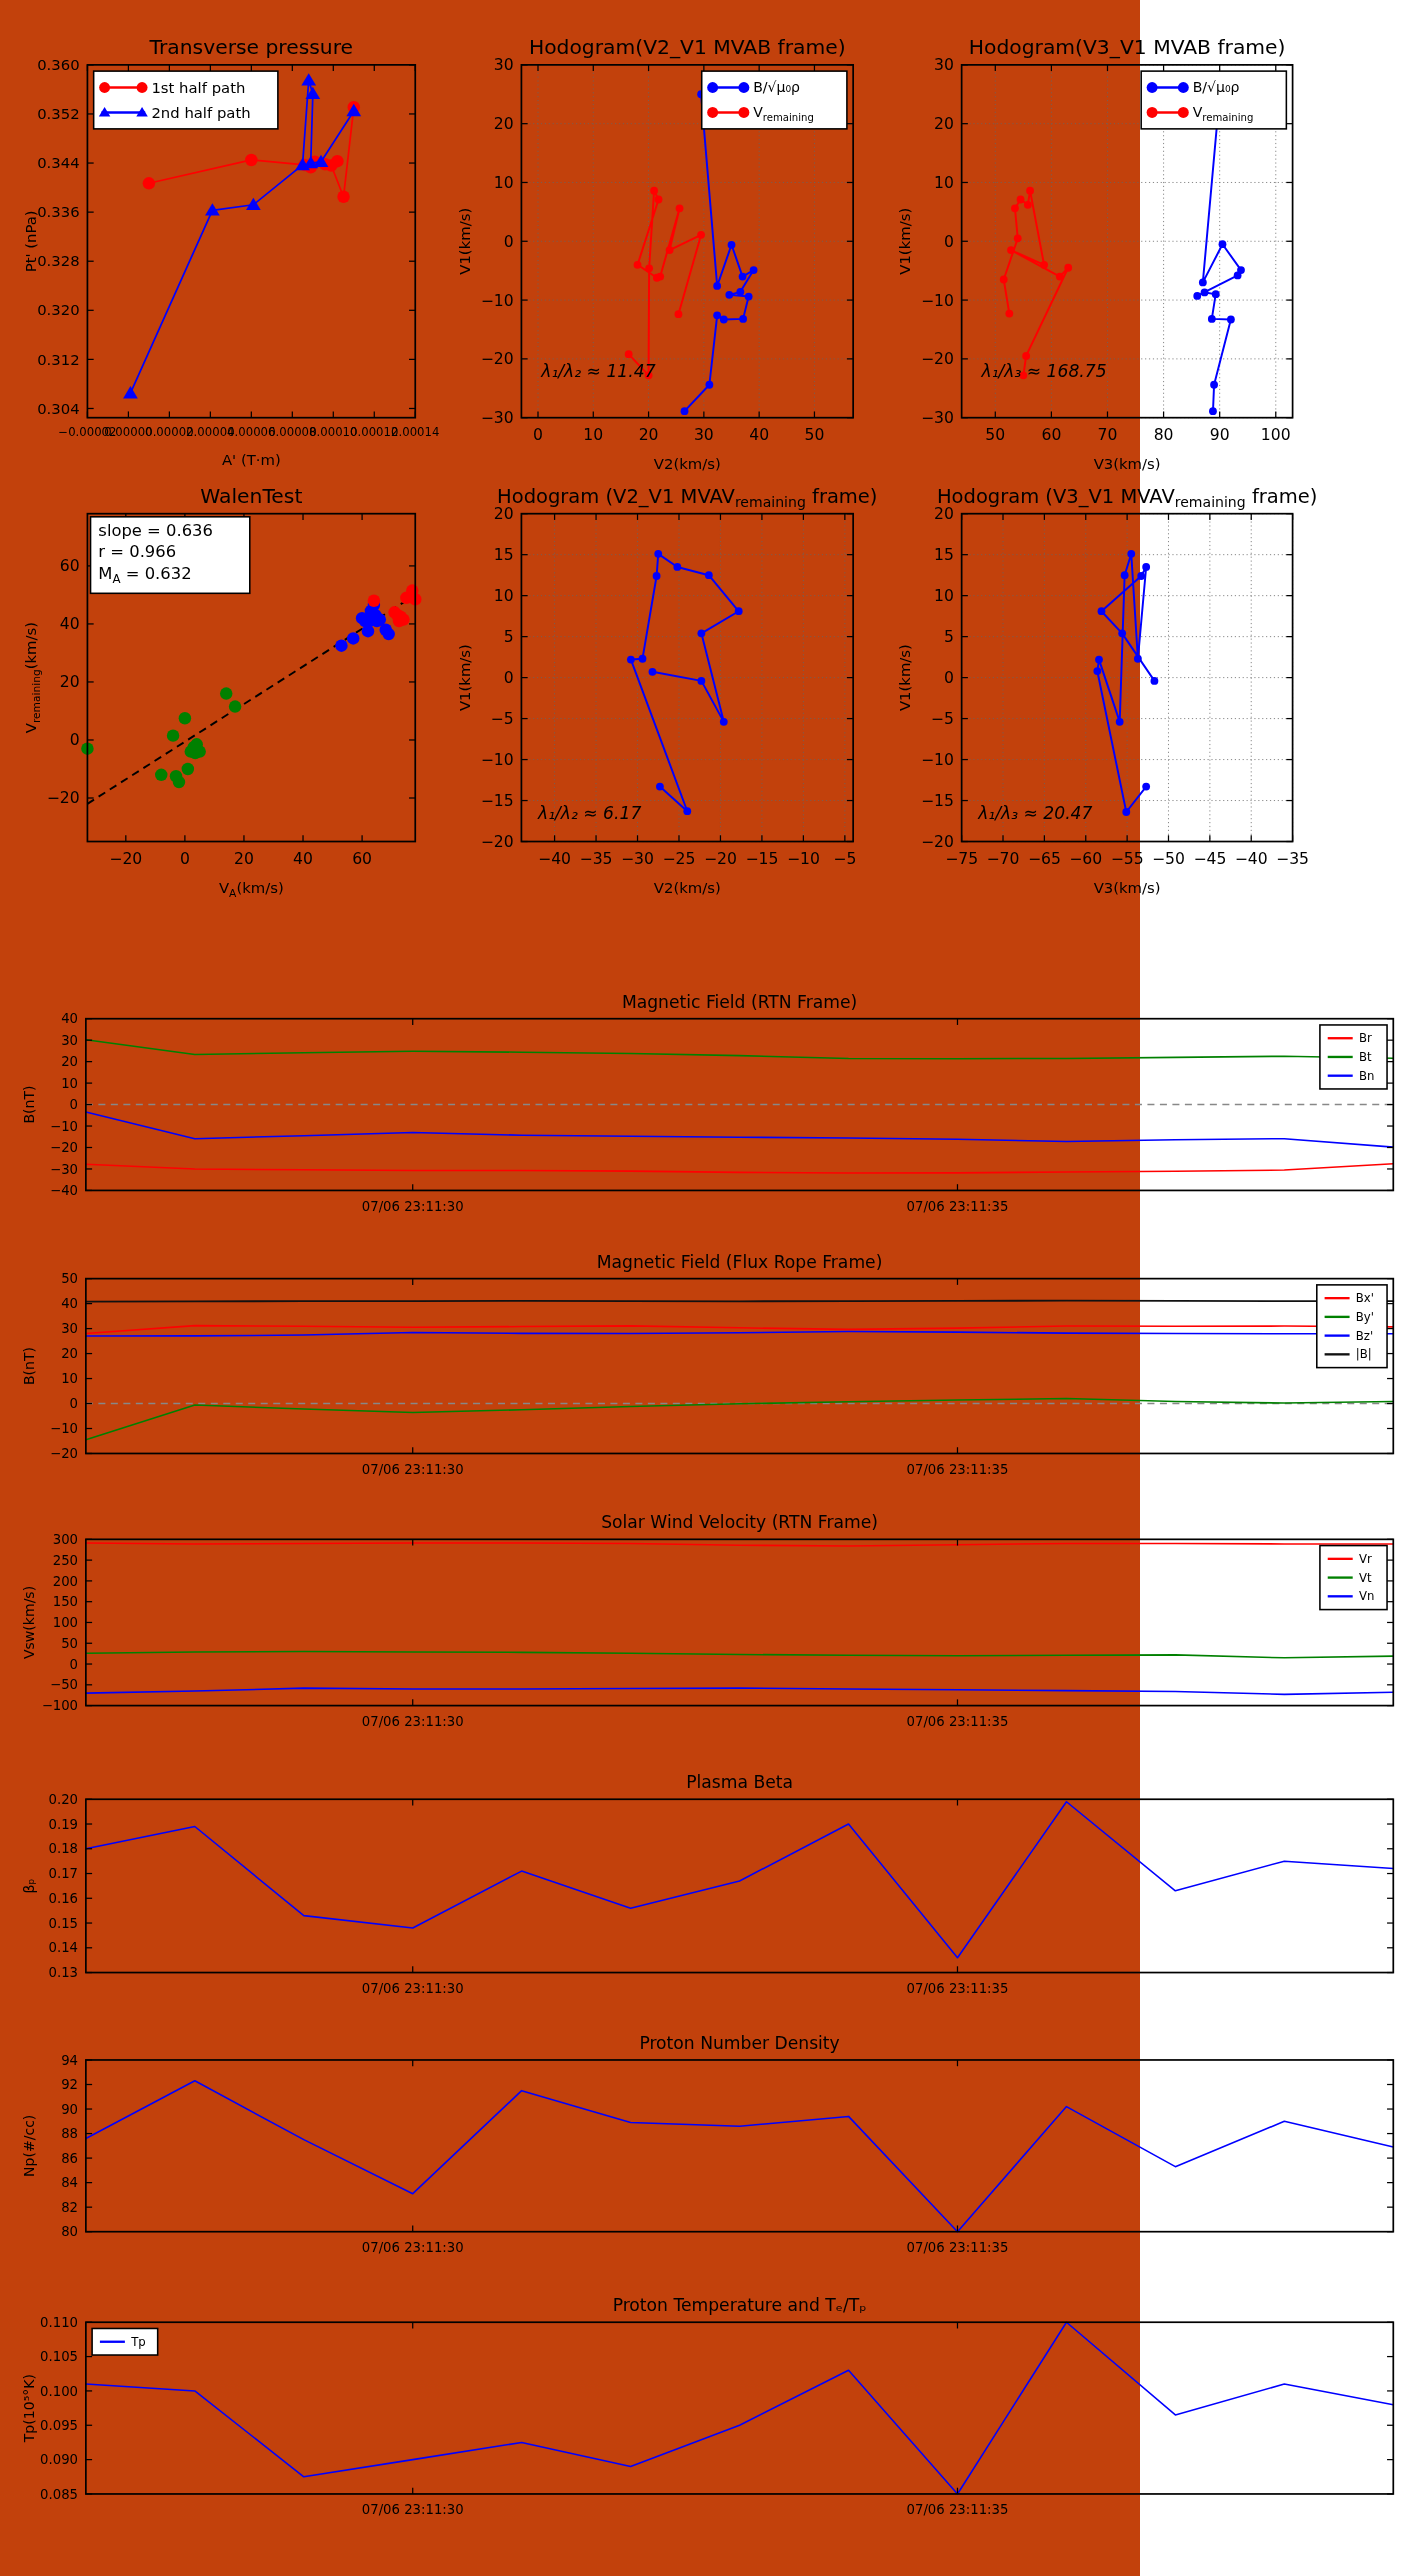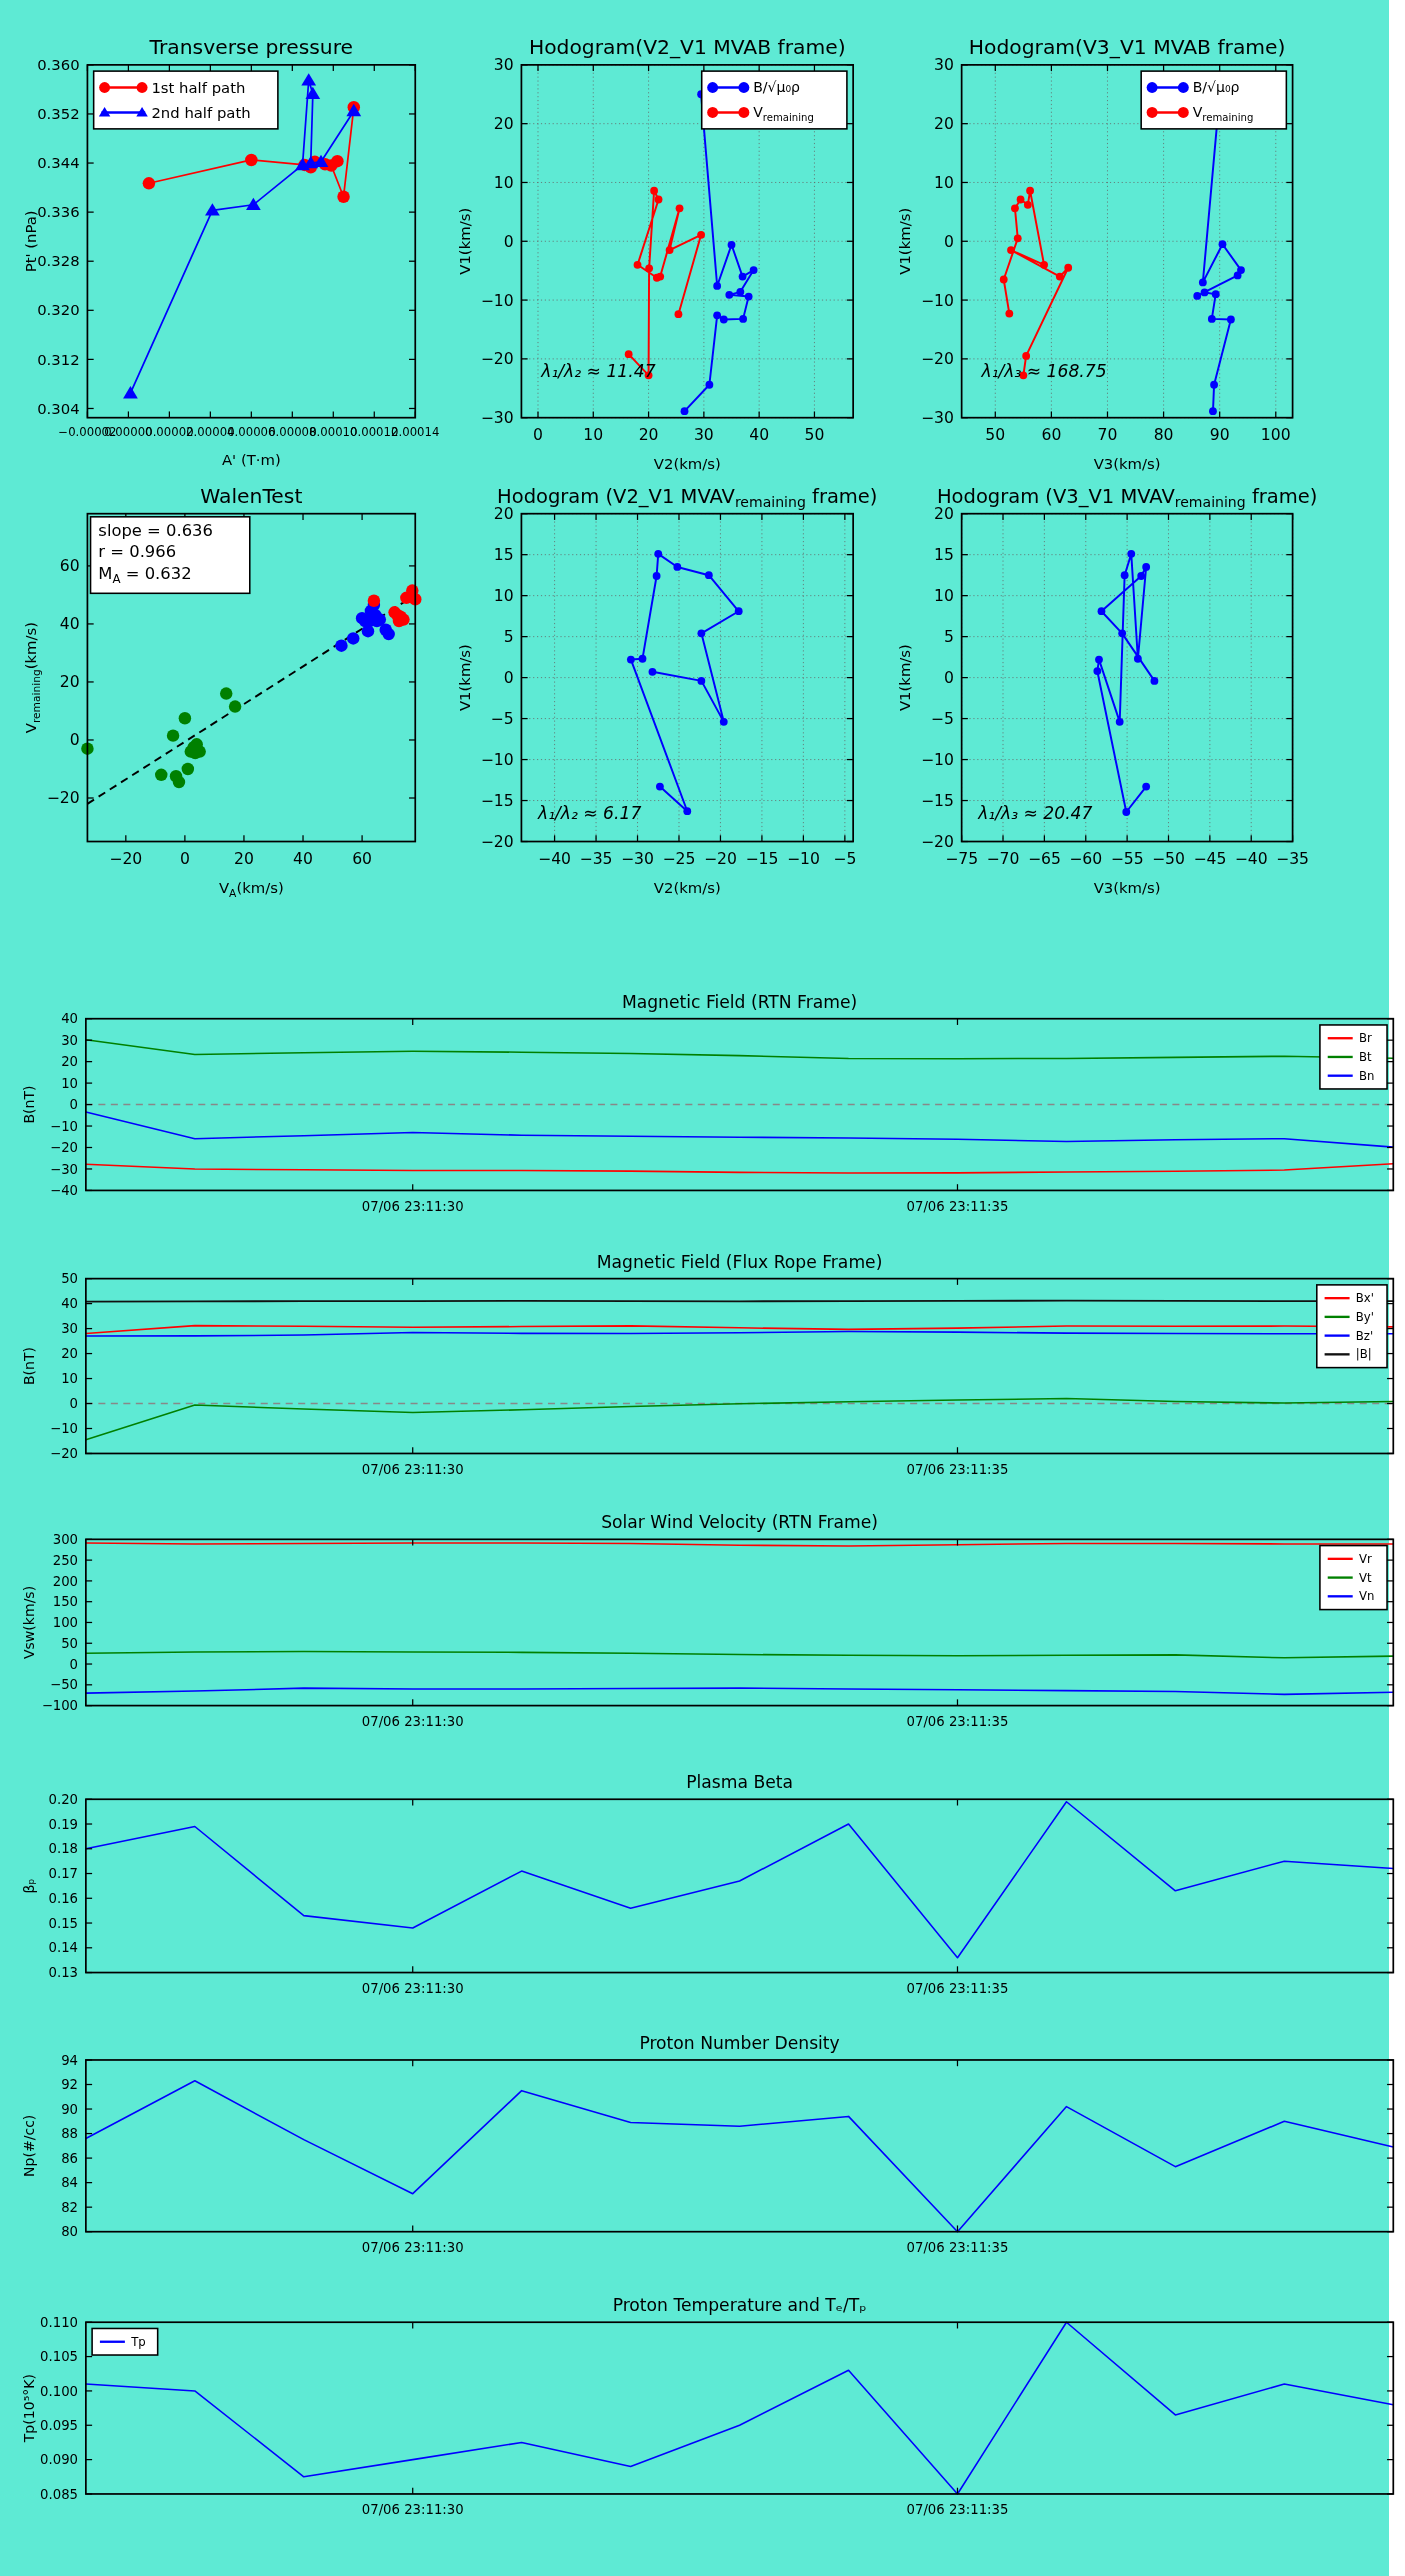--- a/index.html
+++ b/index.html
@@ -1,16 +1,16 @@
 <!DOCTYPE html>
 <html style="font-size:12.5px"><head>
 <meta charset="utf-8">
 <style>
   html,body{margin:0;padding:0;background:#ffffff;}
-  #stage{position:relative;width:1389px;height:2576px;background:#5eead4;}
+  #stage{position:relative;width:1140px;height:2576px;background:#c2410c;}
   svg text{font-family:"DejaVu Sans","Liberation Sans",sans-serif;fill:#000;}
 </style>
 </head>
 <body>
 
 <div id="stage">
   <svg id="fig" width="1405" height="2576" viewBox="0 0 1800 3300">
       <g>
         <text x="322" y="69" font-size="26" text-anchor="middle"><tspan>Transverse pressure</tspan></text>
         <polyline points="190.8,234.7 322.0,204.8 390.3,211.1 403.4,207.2 398.1,214.3 416.5,210.3 432.3,206.4 424.4,211.9 440.1,252.0 453.3,137.2" fill="none" stroke="#ff0000" stroke-width="2.2" stroke-linejoin="round" stroke-linecap="round"></polyline>

